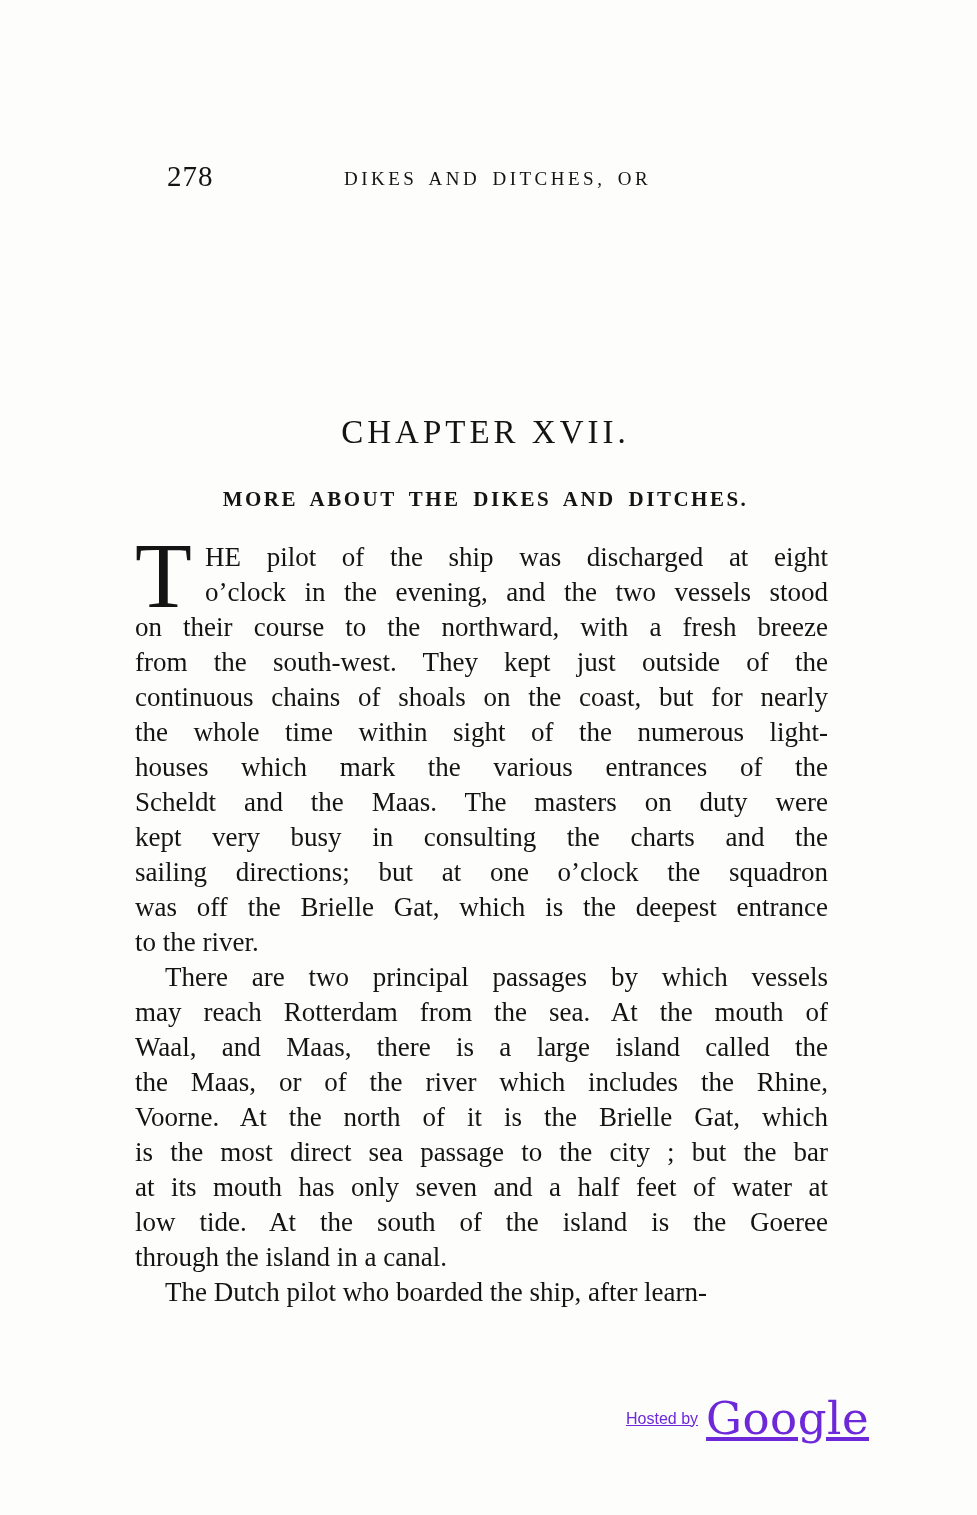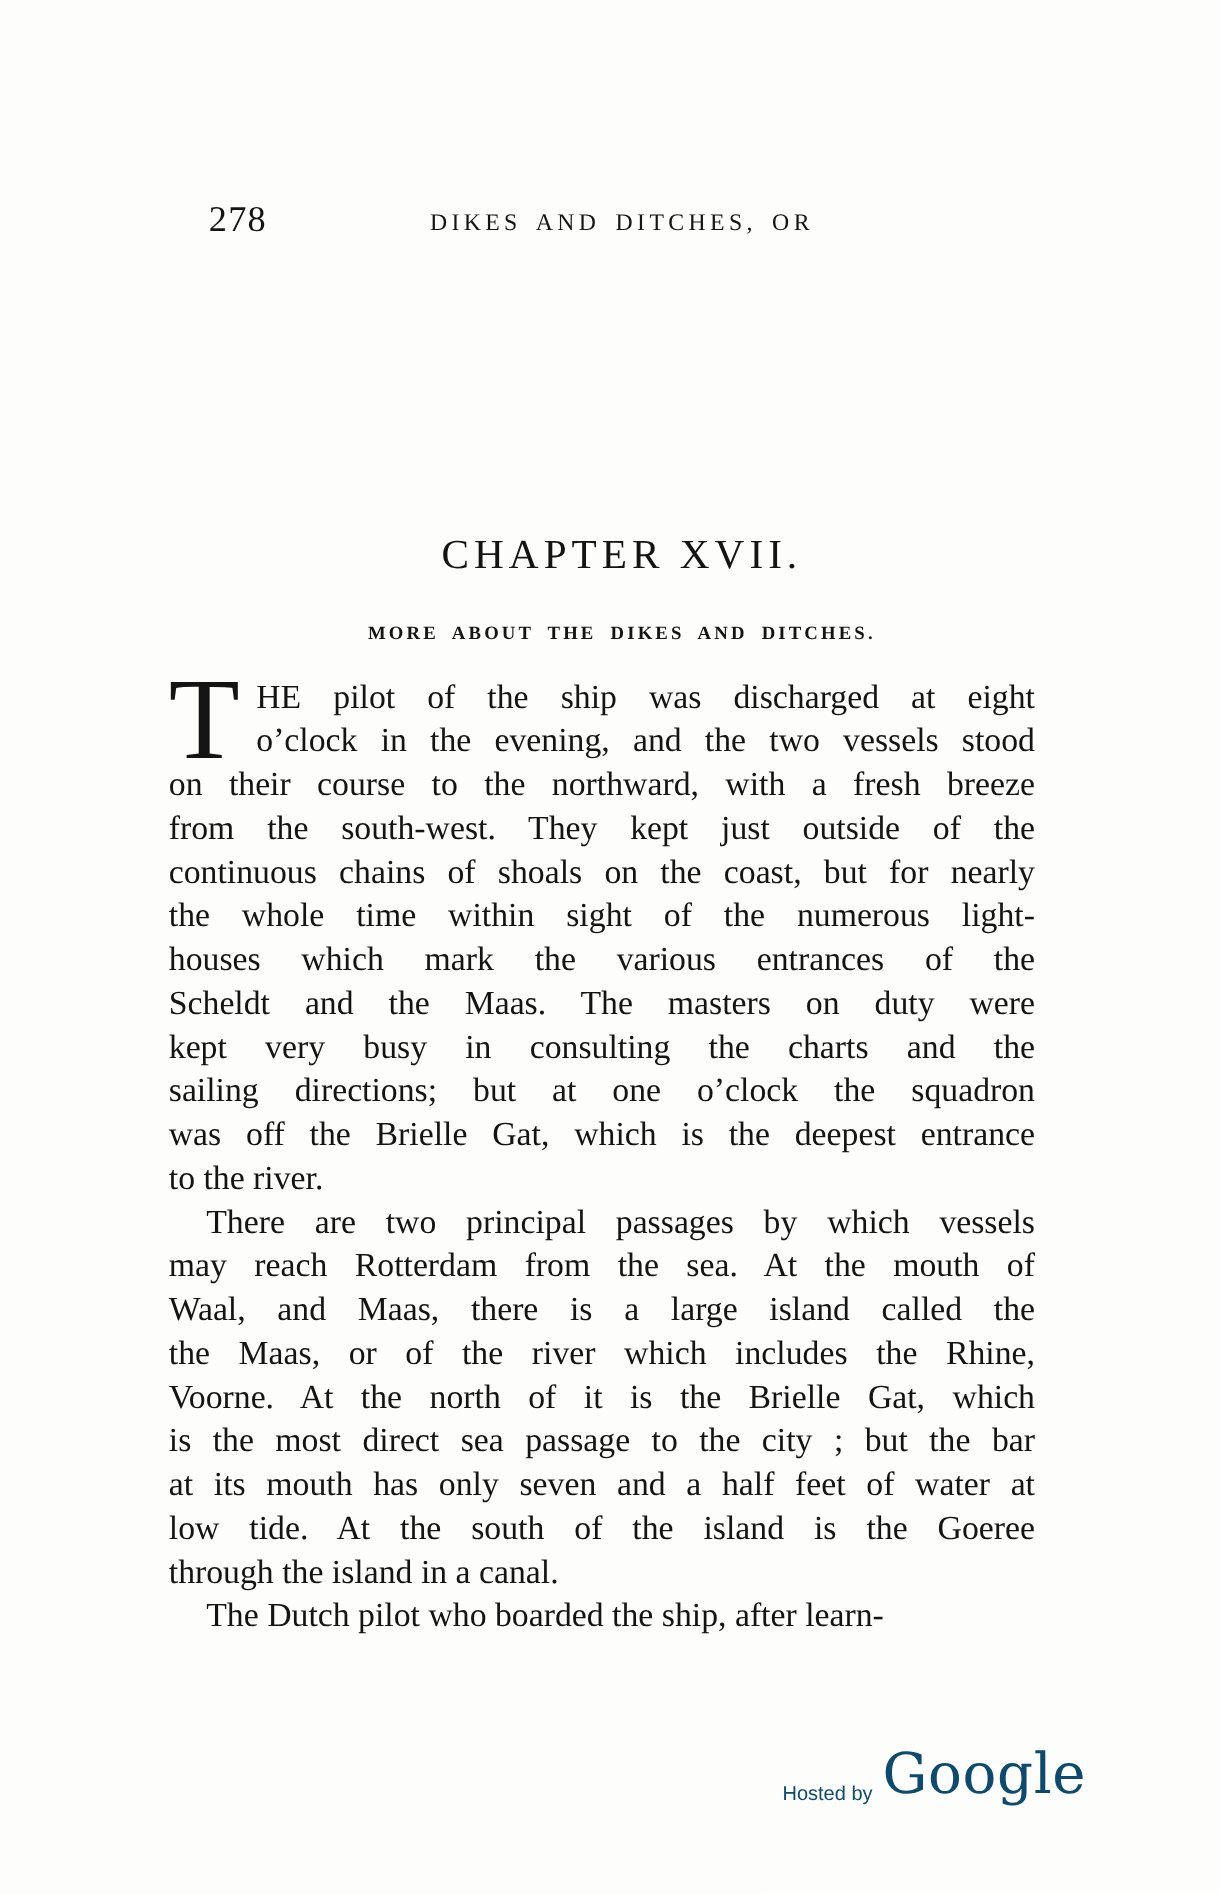--- a/index.html
+++ b/index.html
@@ -36,34 +36,34 @@
     letter-spacing: 3.5px;
     word-spacing: 4px;
   }
 
   
   .chapter-title {
     position: absolute;
     top: 410px;
     left: 135px;
     width: 693px;
-    margin: 16px;
+    margin: 4px;
     text-align: center;
     font-size: 33px;
     font-weight: normal;
     letter-spacing: 4px;
   }
   .chapter-subtitle {
     position: absolute;
     top: 483px;
     left: 135px;
     width: 693px;
-    margin: 16px;
+    margin: 4px;
     text-align: center;
-    font-size: 15px;
+    font-size: 21px;
     font-weight: bold;
     letter-spacing: 2.5px;
     word-spacing: 5px;
   }
 
   
   .body-text {
     position: absolute;
     top: 540px;
     left: 135px;
@@ -93,23 +93,24 @@
     margin-top: 2px;
     letter-spacing: 0;
   }
 
   
   .footer {
     position: absolute;
     top: 1392px;
     left: 626px;
     display: flex;
-    align-items: flex-end;
+    align-items: center;
     gap: 8px;
-    color: #0c4a6e;
+    color: #6d28d9;
+    text-decoration: underline;
   }
   .hosted-by {
     font-family: "Liberation Sans", sans-serif;
     font-size: 16px;
   }
   .google-logo {
     font-family: "DejaVu Serif", serif;
     font-size: 45px;
     letter-spacing: 0.5px;
   }

